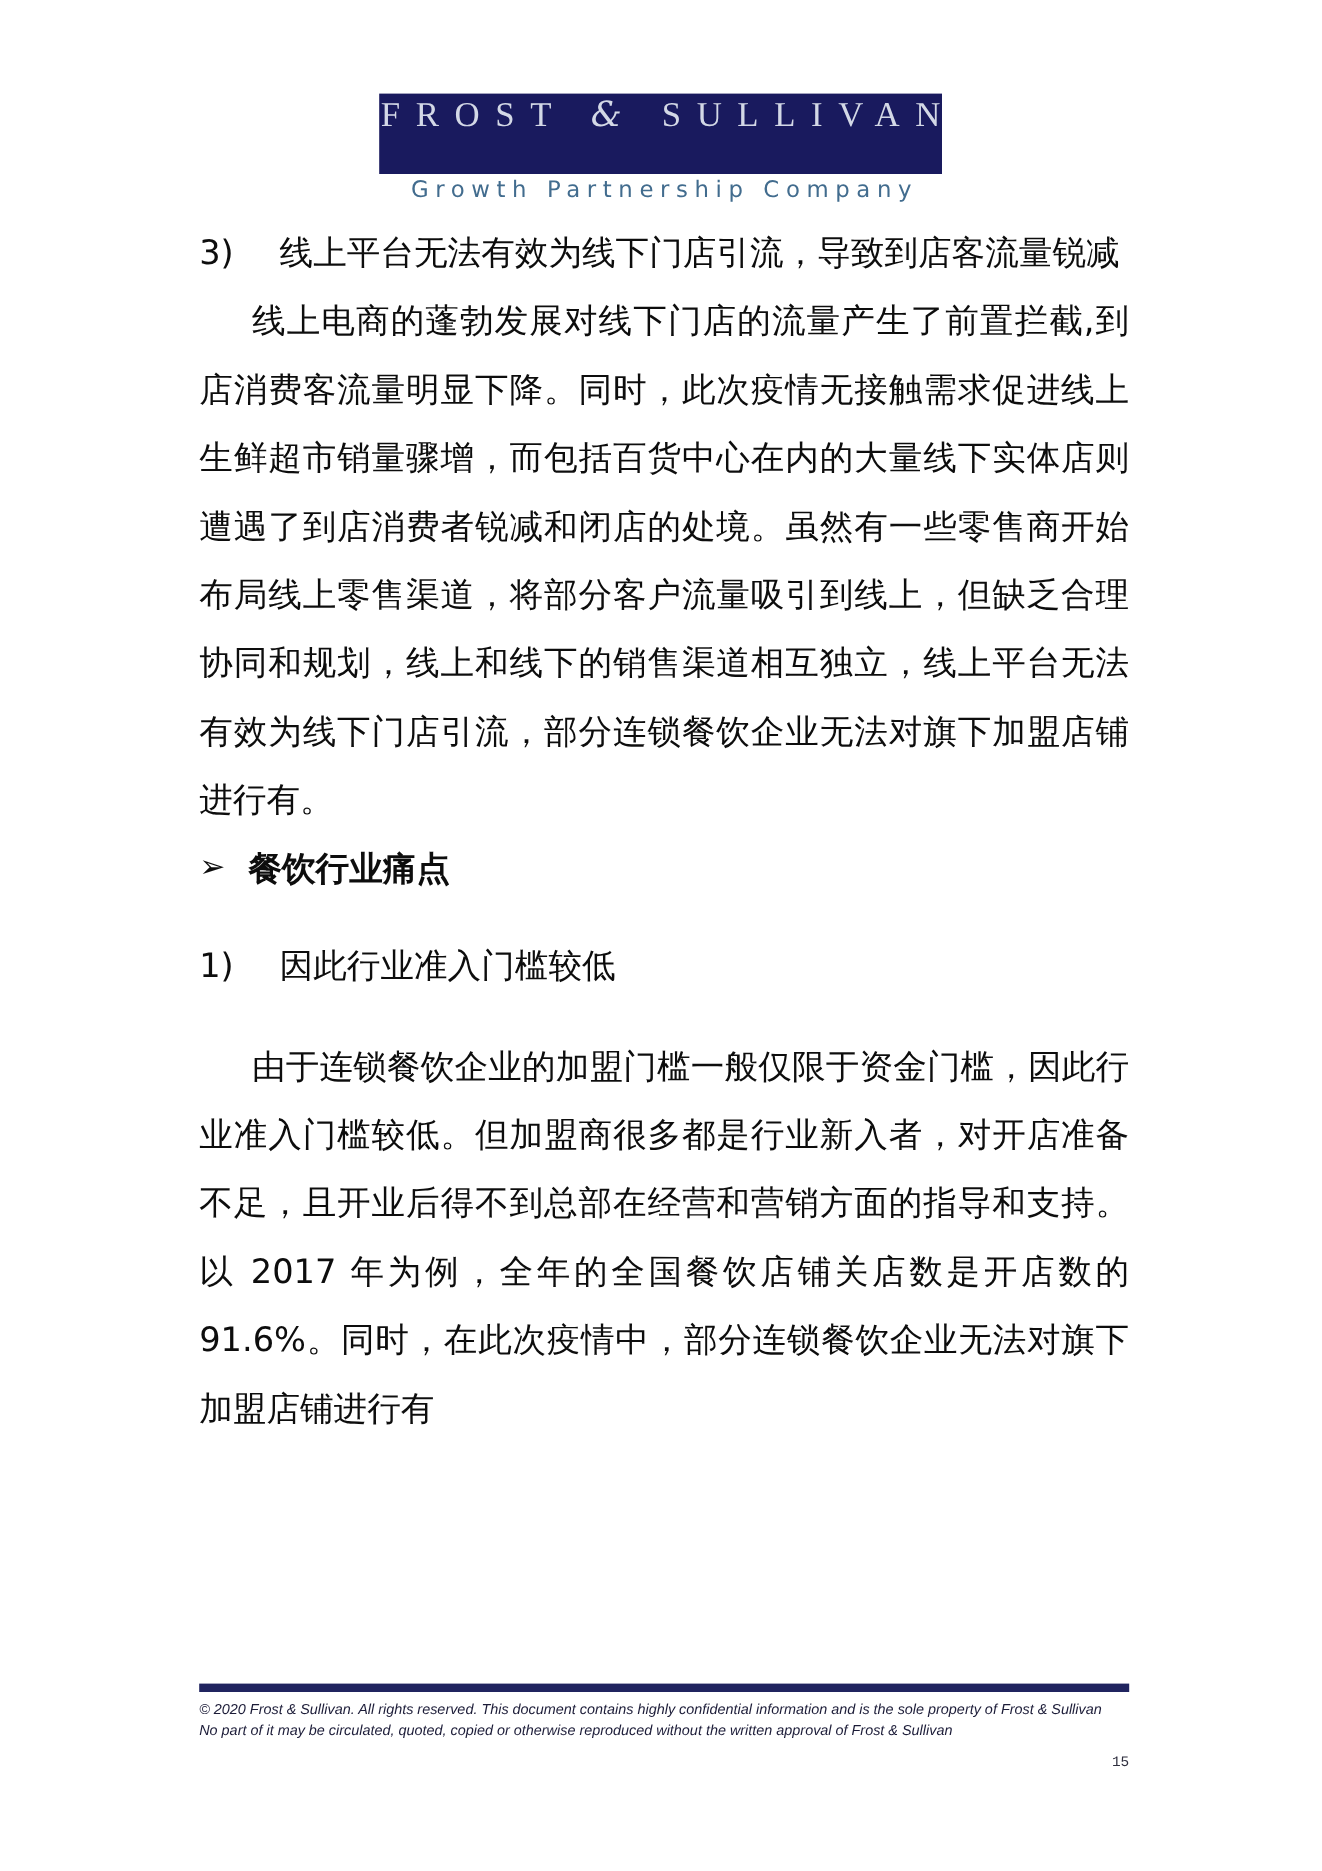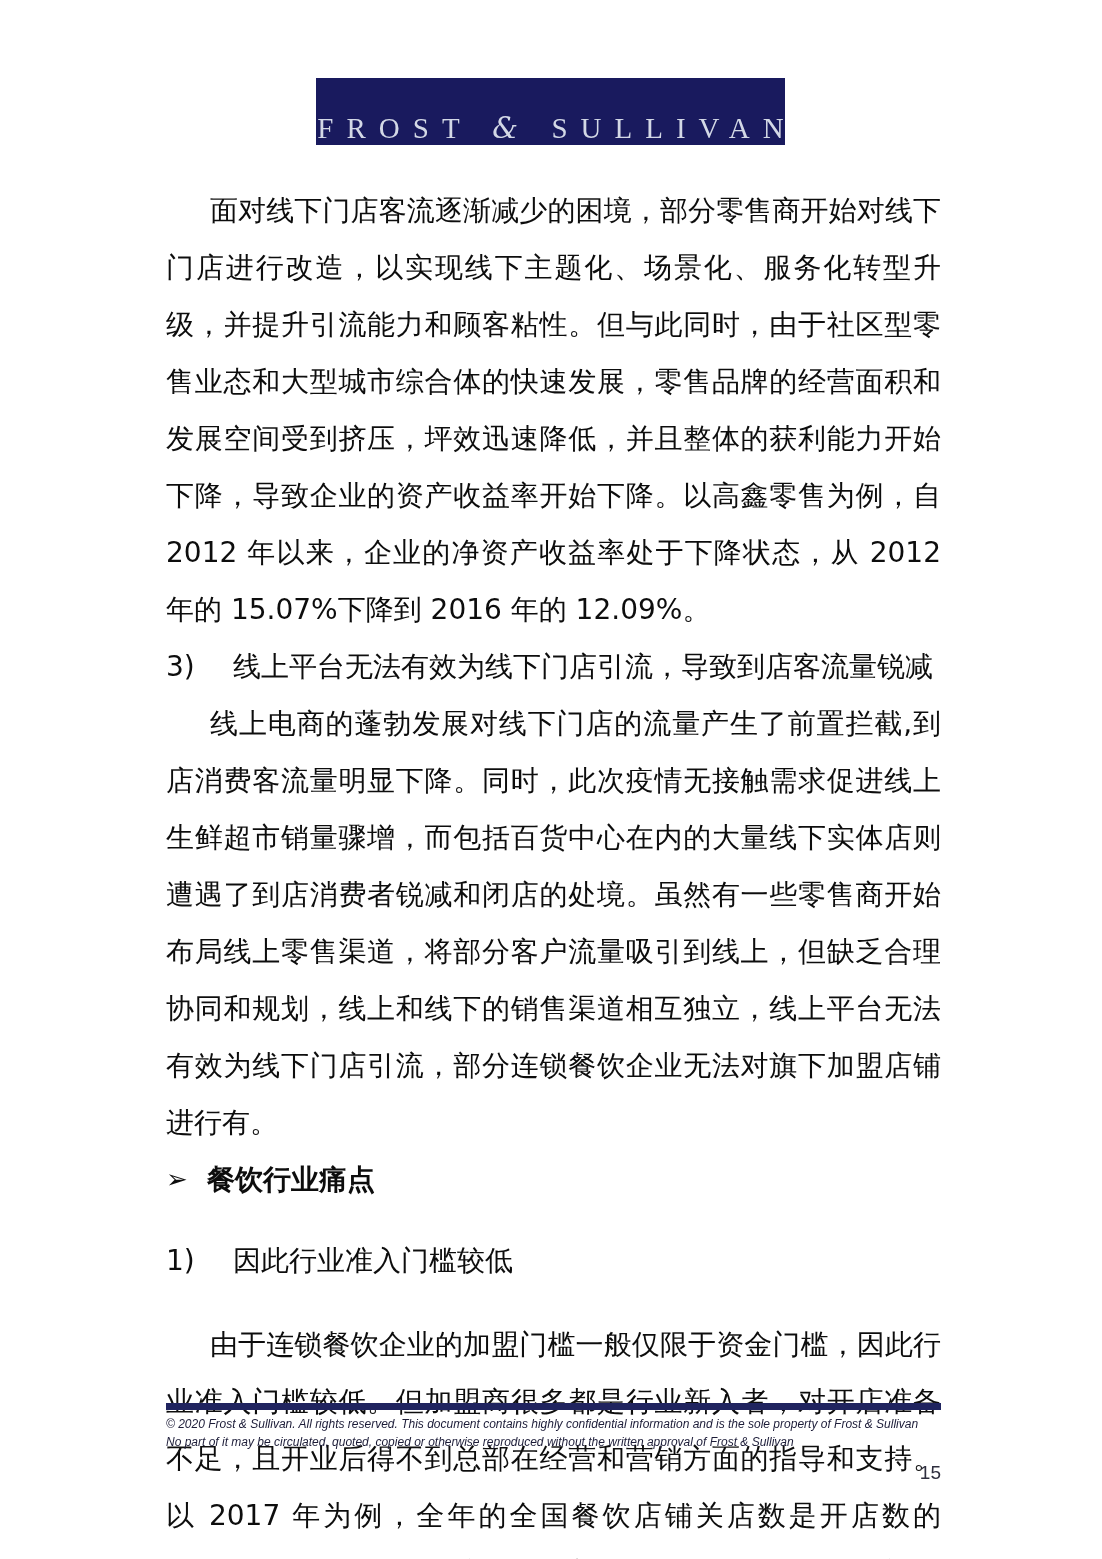--- a/index.html
+++ b/index.html
@@ -14,21 +14,21 @@
 
   
   .logo-box {
     position: absolute;
     left: 316px;
     top: 78px;
     width: 469px;
     height: 67px;
     background: #191a5e;
     display: flex;
-    align-items: flex-end;
+    align-items: flex-start;
     justify-content: center;
   }
   .logo-text {
     color: #d3d8e6;
     font-family: "Liberation Serif", serif;
     font-size: 29px;
     letter-spacing: 13px;
     text-indent: 13px;
     white-space: nowrap;
   }
@@ -87,42 +87,42 @@
     font-family: "Liberation Sans", sans-serif;
     font-style: italic;
     font-size: 12px;
     line-height: 18px;
     color: #1c1c38;
     white-space: nowrap;
   }
   .footer-line.first { margin-top: 5px; }
   .page-number {
     text-align: right;
-    font-family: Liberation Sans, sans-serif;
-    font-size: 19px;
+    font-family: Liberation Mono, monospace;
+    font-size: 12px;
     color: #2e2e3e;
     margin-top: 11px;
   }
 </style>
 </head>
 <body>
 
 <div class="page">
 
   <div class="logo-box">
     <div class="logo-text">
       <span>FROST</span>
       <span class="logo-amp">&amp;</span>
       <span>SULLIVAN</span>
     </div>
   </div>
+  <div class="tagline">Growth Partnership Company</div>
 
   <div class="doc-body">
 
-    <p class="cn-para">面对线下门店客流逐渐减少的困境，部分零售商开始对线下门店进行改造，以实现线下主题化、场景化、服务化转型升级，并提升引流能力和顾客粘性。但与此同时，由于社区型零售业态和大型城市综合体的快速发展，零售品牌的经营面积和发展空间受到挤压，坪效迅速降低，并且整体的获利能力开始下降，导致企业的资产收益率开始下降。以高鑫零售为例，自 2012 年以来，企业的净资产收益率处于下降状态，从 2012 年的 15.07%下降到 2016 年的 12.09%。</p>
 
     <div class="num-item">
       <span class="num-label">3)</span>
       <span class="num-text">线上平台无法有效为线下门店引流，导致到店客流量锐减</span>
     </div>
 
     <p class="cn-para">线上电商的蓬勃发展对线下门店的流量产生了前置拦截,到店消费客流量明显下降。同时，此次疫情无接触需求促进线上生鲜超市销量骤增，而包括百货中心在内的大量线下实体店则遭遇了到店消费者锐减和闭店的处境。虽然有一些零售商开始布局线上零售渠道，将部分客户流量吸引到线上，但缺乏合理协同和规划，线上和线下的销售渠道相互独立，线上平台无法有效为线下门店引流，部分连锁餐饮企业无法对旗下加盟店铺进行有。</p>
 
     <div class="bullet-item">
       <span class="bullet-glyph">➢</span>

